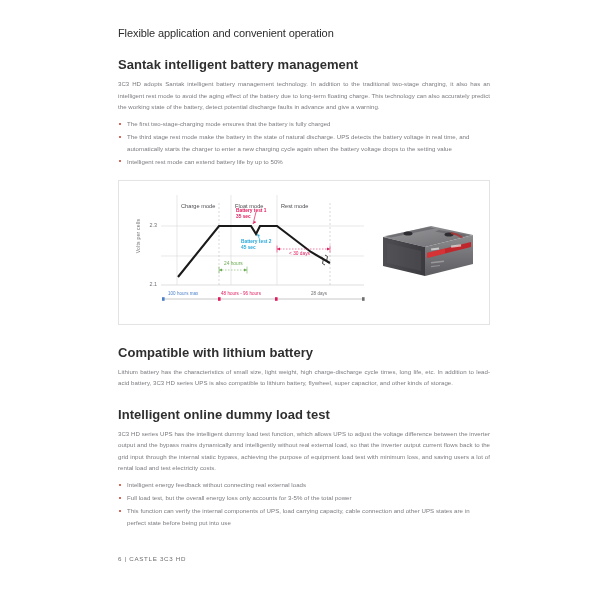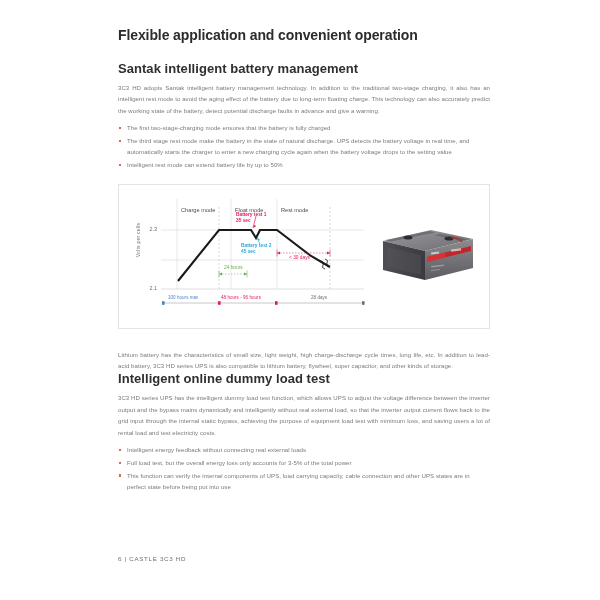--- a/index.html
+++ b/index.html
@@ -16,22 +16,22 @@
     background: #ffffff;
     overflow: hidden;
   }
   .content {
     position: absolute;
     left: 118px; top: 0;
     width: 372px;
   }
 
   h1.page-title {
-    font-size: 14px;
-    font-weight: bold;
+    font-size: 11px;
+    font-weight: normal;
     color: #2c2c2c;
     letter-spacing: -0.1px;
     margin: 0;
     padding-top: 27px;
     line-height: 1.2;
   }
 
   h2.sub-head {
     font-size: 13px;
     font-weight: bold;
@@ -279,24 +279,25 @@
           <rect x="76" y="26.5" width="10" height="2.2" fill="#e8e8e8" opacity="0.7" transform="rotate(-7 76 26.5)"></rect>
           <rect x="56" y="43" width="13" height="1.5" fill="#b9b9bb" opacity="0.6" transform="rotate(-7 56 43)"></rect>
           <rect x="56" y="47" width="9" height="1.2" fill="#b9b9bb" opacity="0.5" transform="rotate(-7 56 47)"></rect>
 
           <polygon points="12,24 46,32 46,52 12,44" fill="#5a5a5e" opacity="0.35"></polygon>
         </svg>
       </div>
     </div>
 
     <div style="margin-top:20px;">
+      <h2 class="sub-head">Compatible with lithium battery</h2>
       <p class="body-text" style="margin-top:6px;">Lithium battery has the characteristics of small size, light weight, high charge-discharge cycle times, long life, etc. In addition to lead-acid battery, 3C3 HD series UPS is also compatible to lithium battery, flywheel, super capacitor, and other kinds of storage.</p>
     </div>
 
-    <div style="">
+    <div style="margin-top:18px;">
       <h2 class="sub-head">Intelligent online dummy load test</h2>
       <p class="body-text" style="margin-top:6px;">3C3 HD series UPS has the intelligent dummy load test function, which allows UPS to adjust the voltage difference between the inverter output and the bypass mains dynamically and intelligently without real external load, so that the inverter output current flows back to the grid input through the internal static bypass, achieving the purpose of equipment load test with minimum loss, and saving users a lot of rental load and test electricity costs.</p>
       <ul class="bullets" style="margin-top:6px;">
         <li>Intelligent energy feedback without connecting real external loads</li>
         <li style="margin-top:1.5px;">Full load test, but the overall energy loss only accounts for 3-5% of the total power</li>
         <li style="margin-top:1.5px;">This function can verify the internal components of UPS, load carrying capacity, cable connection and other UPS states are in perfect state before being put into use</li>
       </ul>
     </div>
 
   </div>

